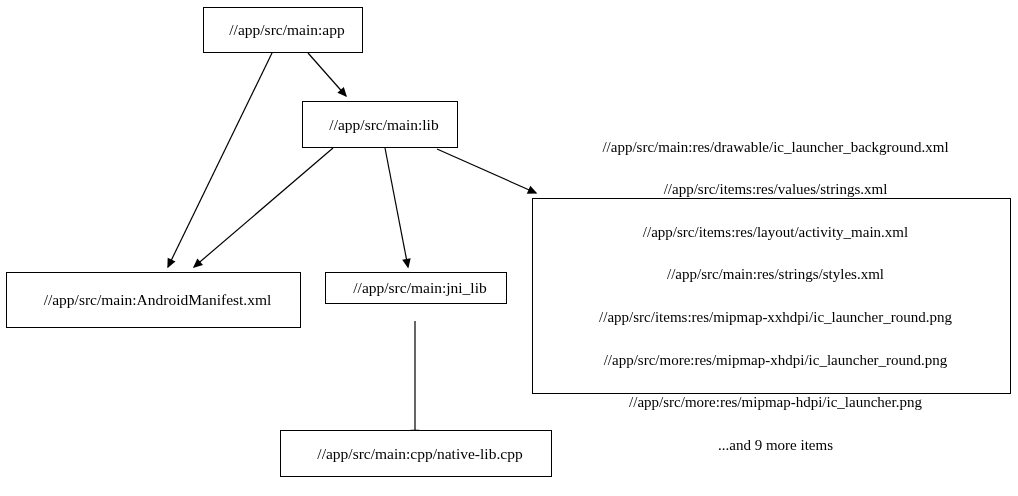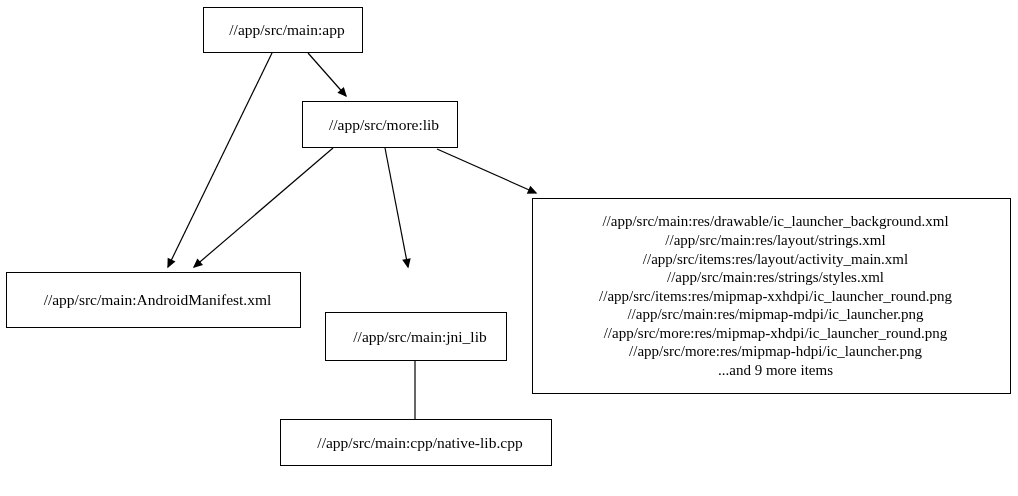--- a/index.html
+++ b/index.html
@@ -35,31 +35,32 @@
     text-align: center;
     font-size: 15.5px;
     line-height: 1.15;
     white-space: nowrap;
     padding-left: 8px;
   }
   .node.multi {
     flex-direction: column;
     justify-content: center;
     font-size: 15px;
+    gap: 24px;
   }
   .node.multi .res-line {
     line-height: 18.6px;
     white-space: nowrap;
   }
   #node-app      { left: 203px; top: 7px;   width: 160px; height: 46px; }
   #node-lib      { left: 302px; top: 101px; width: 156px; height: 47px; }
   #node-manifest { left: 6px;   top: 272px; width: 295px; height: 56px; }
-  #node-jni      { left: 325px; top: 272px; width: 182px; height: 49px; margin-top: 40px; }
+  #node-jni      { left: 325px; top: 272px; width: 182px; height: 32px; }
   #node-res      { left: 532px; top: 198px; width: 479px; height: 196px; }
-  #node-cpp      { left: 280px; top: 419px; width: 272px; height: 47px; }
+  #node-cpp      { left: 280px; top: 430px; width: 272px; height: 47px; }
 </style>
 </head>
 <body>
 
 <div class="canvas">
 
   <svg class="edges" width="1018" height="496" viewBox="0 0 1018 496" xmlns="http://www.w3.org/2000/svg">
     <defs>
       <marker id="arrow" viewBox="0 0 10 10" refX="8.5" refY="5" markerWidth="10" markerHeight="8" orient="auto-start-reverse">
         <path d="M0,0.5 L10,5 L0,9.5 z" fill="#000000"></path>
@@ -71,38 +72,37 @@
     <line x1="385" y1="148" x2="408" y2="267" stroke="#000000" stroke-width="1.2" marker-end="url(#arrow)"></line>
     <line x1="437" y1="149" x2="536" y2="193" stroke="#000000" stroke-width="1.2" marker-end="url(#arrow)"></line>
     <line x1="415" y1="321" x2="415" y2="438" stroke="#000000" stroke-width="1.2" marker-end="url(#arrow)"></line>
   </svg>
 
   <div class="node" id="node-app">
     <span>//app/src/main:app</span>
   </div>
 
   <div class="node" id="node-lib">
-    <span>//app/src/more:lib</span>
+    <span>//app/src/main:lib</span>
   </div>
 
   <div class="node" id="node-manifest">
     <span>//app/src/main:AndroidManifest.xml</span>
   </div>
 
   <div class="node" id="node-jni">
     <span>//app/src/main:jni_lib</span>
   </div>
 
   <div class="node multi" id="node-res">
     <div class="res-line">//app/src/main:res/drawable/ic_launcher_background.xml</div>
-    <div class="res-line">//app/src/main:res/layout/strings.xml</div>
+    <div class="res-line">//app/src/items:res/values/strings.xml</div>
     <div class="res-line">//app/src/items:res/layout/activity_main.xml</div>
     <div class="res-line">//app/src/main:res/strings/styles.xml</div>
     <div class="res-line">//app/src/items:res/mipmap-xxhdpi/ic_launcher_round.png</div>
-    <div class="res-line">//app/src/main:res/mipmap-mdpi/ic_launcher.png</div>
     <div class="res-line">//app/src/more:res/mipmap-xhdpi/ic_launcher_round.png</div>
     <div class="res-line">//app/src/more:res/mipmap-hdpi/ic_launcher.png</div>
     <div class="res-line">...and 9 more items</div>
   </div>
 
   <div class="node" id="node-cpp">
     <span>//app/src/main:cpp/native-lib.cpp</span>
   </div>
 
 </div>

